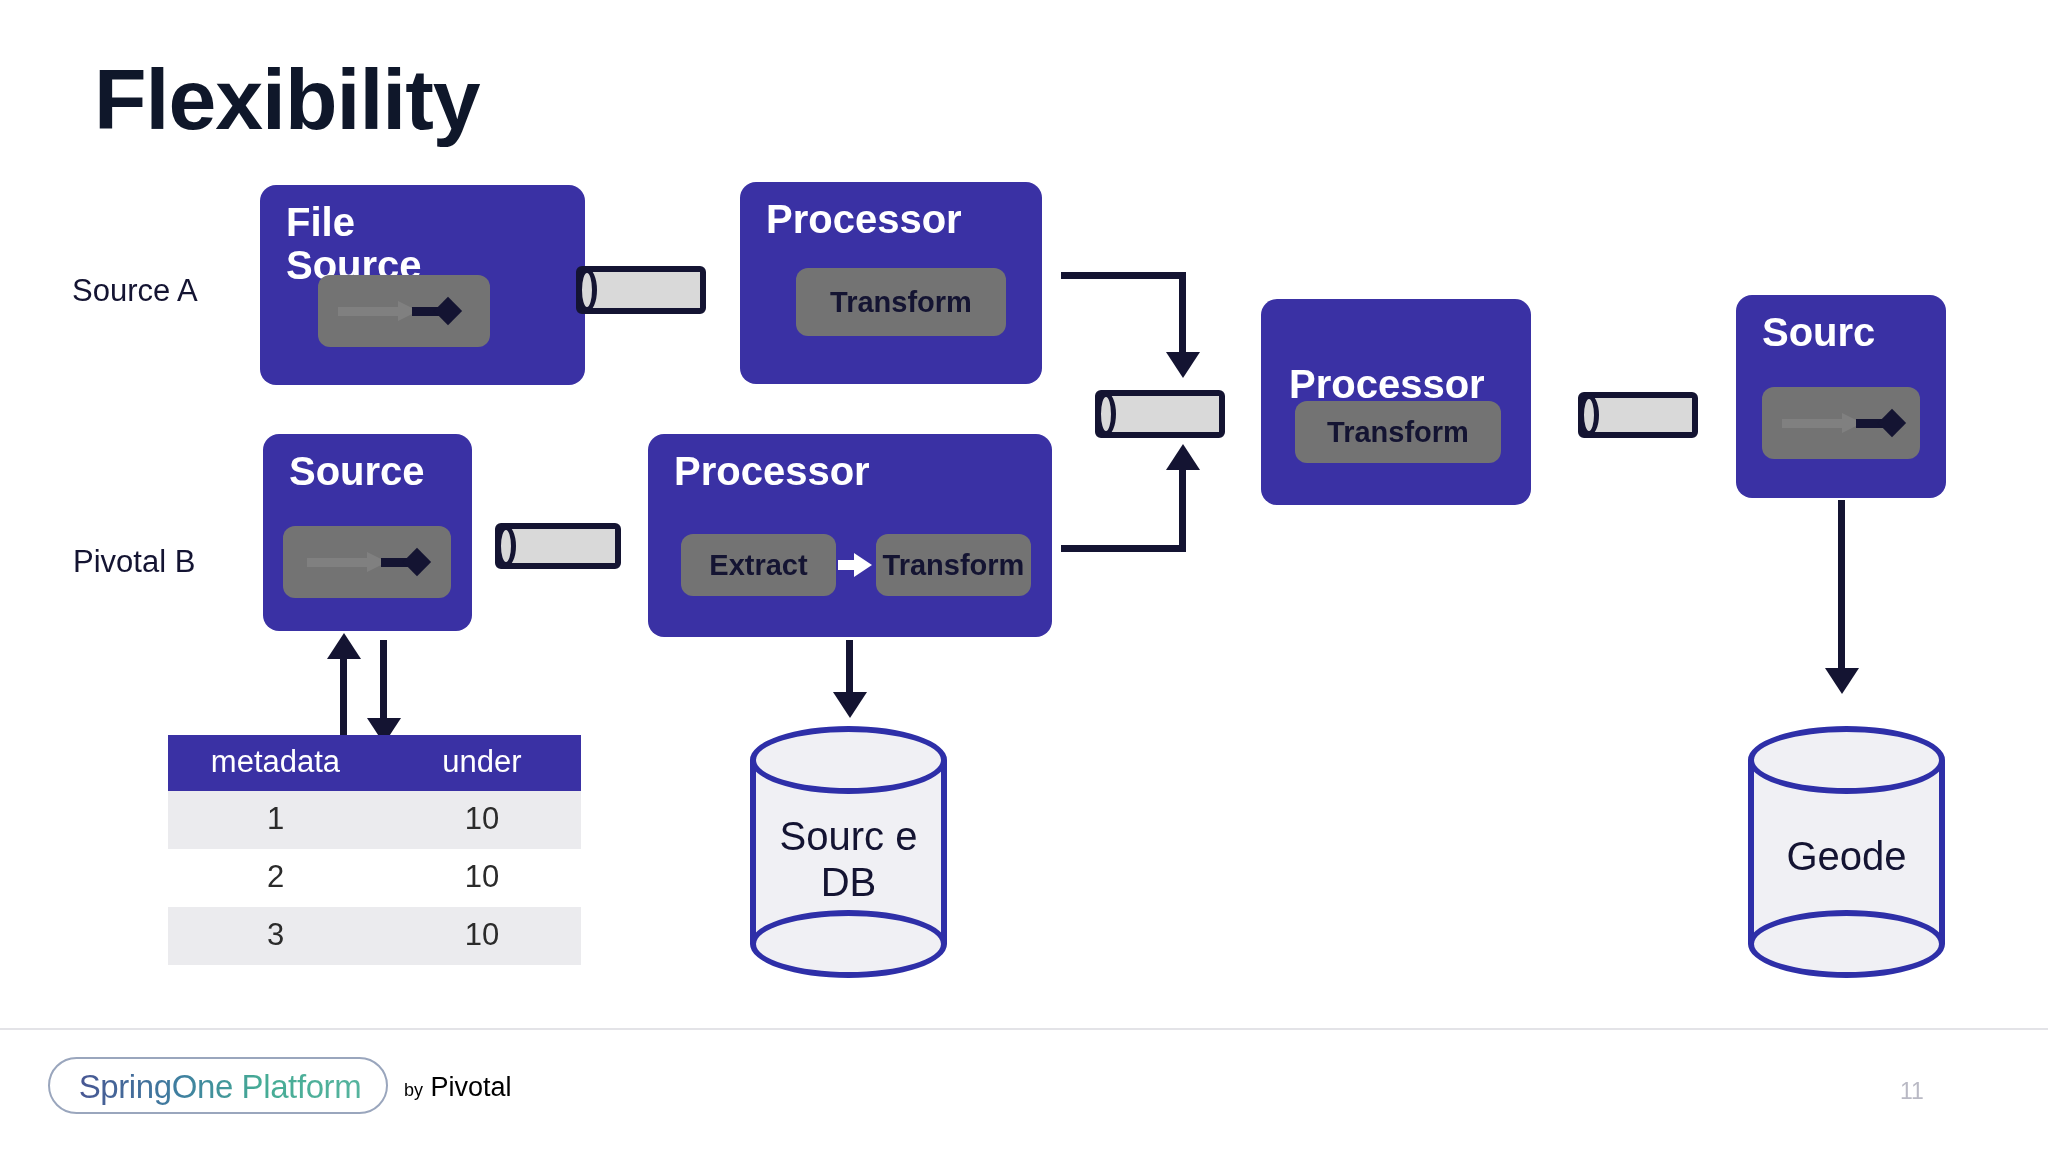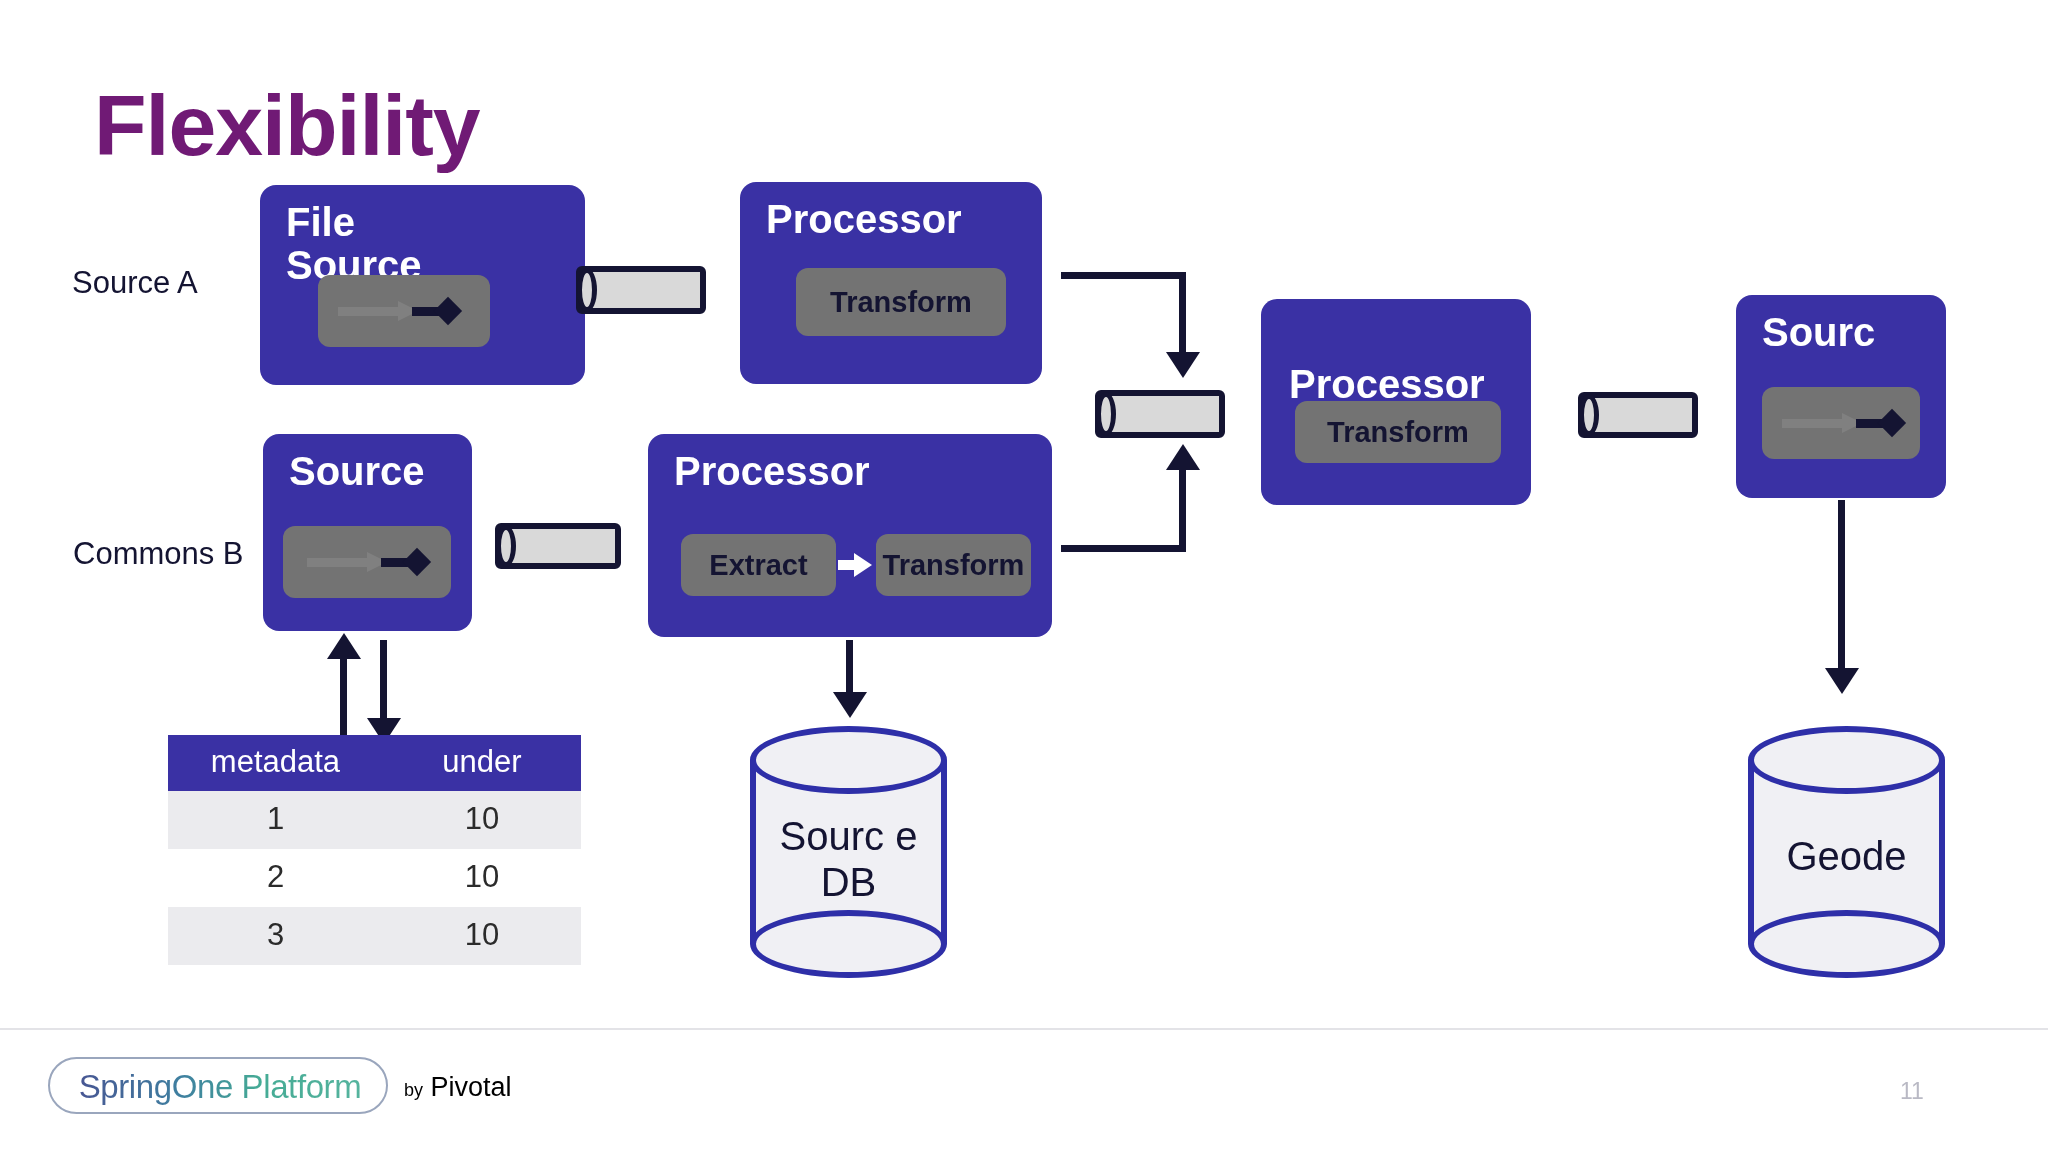--- a/index.html
+++ b/index.html
@@ -23,34 +23,34 @@
     background: #ffffff;
   }
 
   
   .slide-title {
     position: absolute;
     left: 94px;
     top: 56px;
     font-size: 86px;
     font-weight: bold;
-    color: #701a75;
+    color: #0f172a;
     letter-spacing: -1px;
     line-height: 1;
     white-space: nowrap;
-    margin-top: 26px;
   }
 
   
   .row-label {
     position: absolute;
     font-size: 31px;
     color: #141432;
     font-weight: normal;
     white-space: nowrap;
+    margin-top: 8px;
   }
 
   
   .module {
     position: absolute;
     background: #3a31a4;
     border-radius: 16px;
     overflow: hidden;
   }
   .module-title {
@@ -323,21 +323,21 @@
   }
 </style>
 </head>
 <body>
 
 <div id="slide">
 
   <div class="slide-title">Flexibility</div>
 
   <div class="row-label" style="left:72px; top:265px;">Source A</div>
-  <div class="row-label" style="left:73px; top:536px;">Commons B</div>
+  <div class="row-label" style="left:73px; top:536px;">Pivotal B</div>
 
   <div class="module" style="left:260px; top:185px; width:325px; height:200px;">
     <div class="module-title" style="width:180px;">File Source</div>
     <div class="plaque" style="left:58px; top:90px; width:172px; height:72px;">
       <span class="flow-arrow">
         <span class="tail-gray"></span>
           <span class="head-gray"></span>
         <span class="tail-black"></span>
           <span class="diamond"></span>
       </span>

